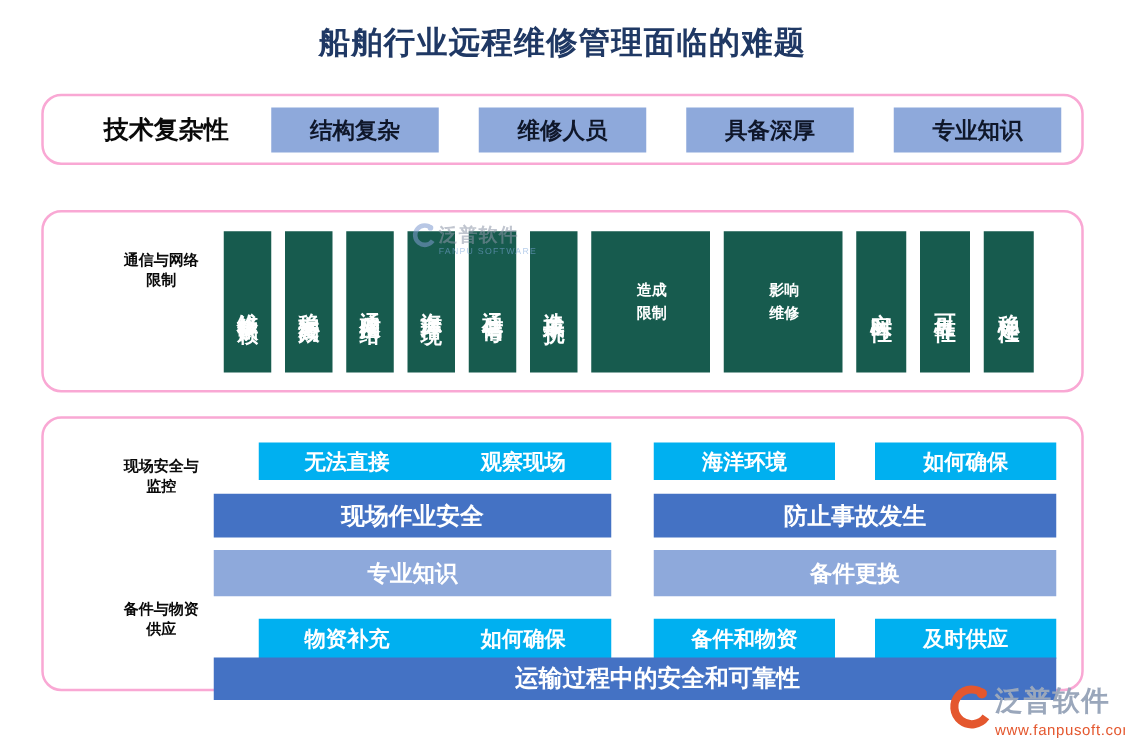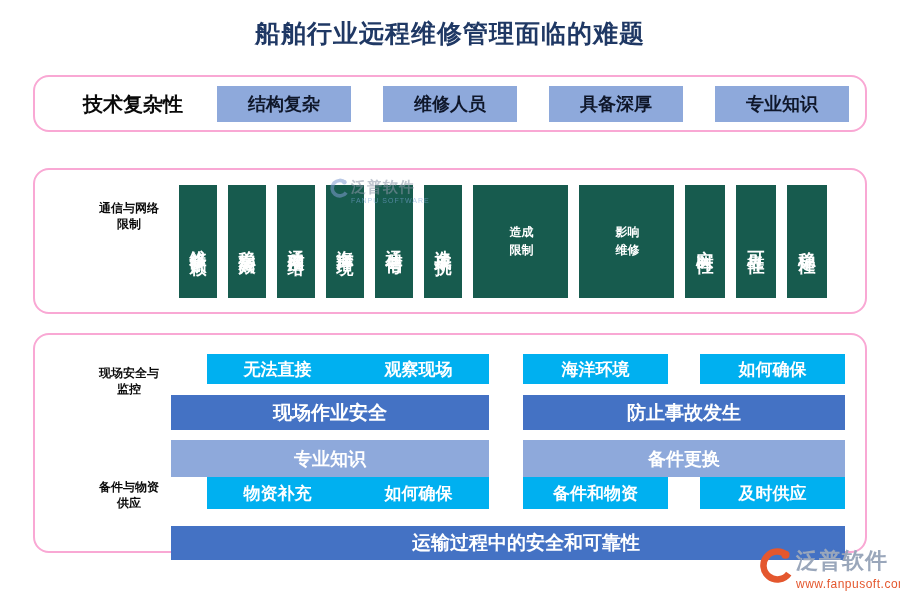--- a/index.html
+++ b/index.html
@@ -44,21 +44,21 @@
   .gblock.wide .wtext { display:inline-block; width:2.15em;
                         word-break:break-all; line-height:1.45; }
 
   
   .grp { position:absolute; display:flex; justify-content:space-between; }
   .grp-l { left:136px; width:318px;padding-left:36px; }
   .grp-r { left:488px; width:322px; }
   .row-chipsA { top:19px;  height:30px; }
   .row-barA   { top:60px;  height:35px; }
   .row-pbar   { top:105px; height:37px; }
-  .row-chipsB { top:142px; height:32px;border-radius:15px; }
+  .row-chipsB { top:160px; height:32px;border-radius:15px; }
   .chip-cyan { width:145px; height:100%; background:#00B0F0; color:#ffffff;
                font-size:17px; font-weight:bold; display:flex;
                align-items:center; justify-content:center; }
   .bar-blue { position:absolute; background:#4472C4; color:#ffffff;
               font-size:19px; font-weight:bold; display:flex;
               align-items:center; justify-content:center; }
   .bar-peri { position:absolute; background:#8EA9DB; color:#ffffff;
               font-size:18px; font-weight:bold; display:flex;
               align-items:center; justify-content:center; }
   .bar-l { left:136px; width:318px; }

